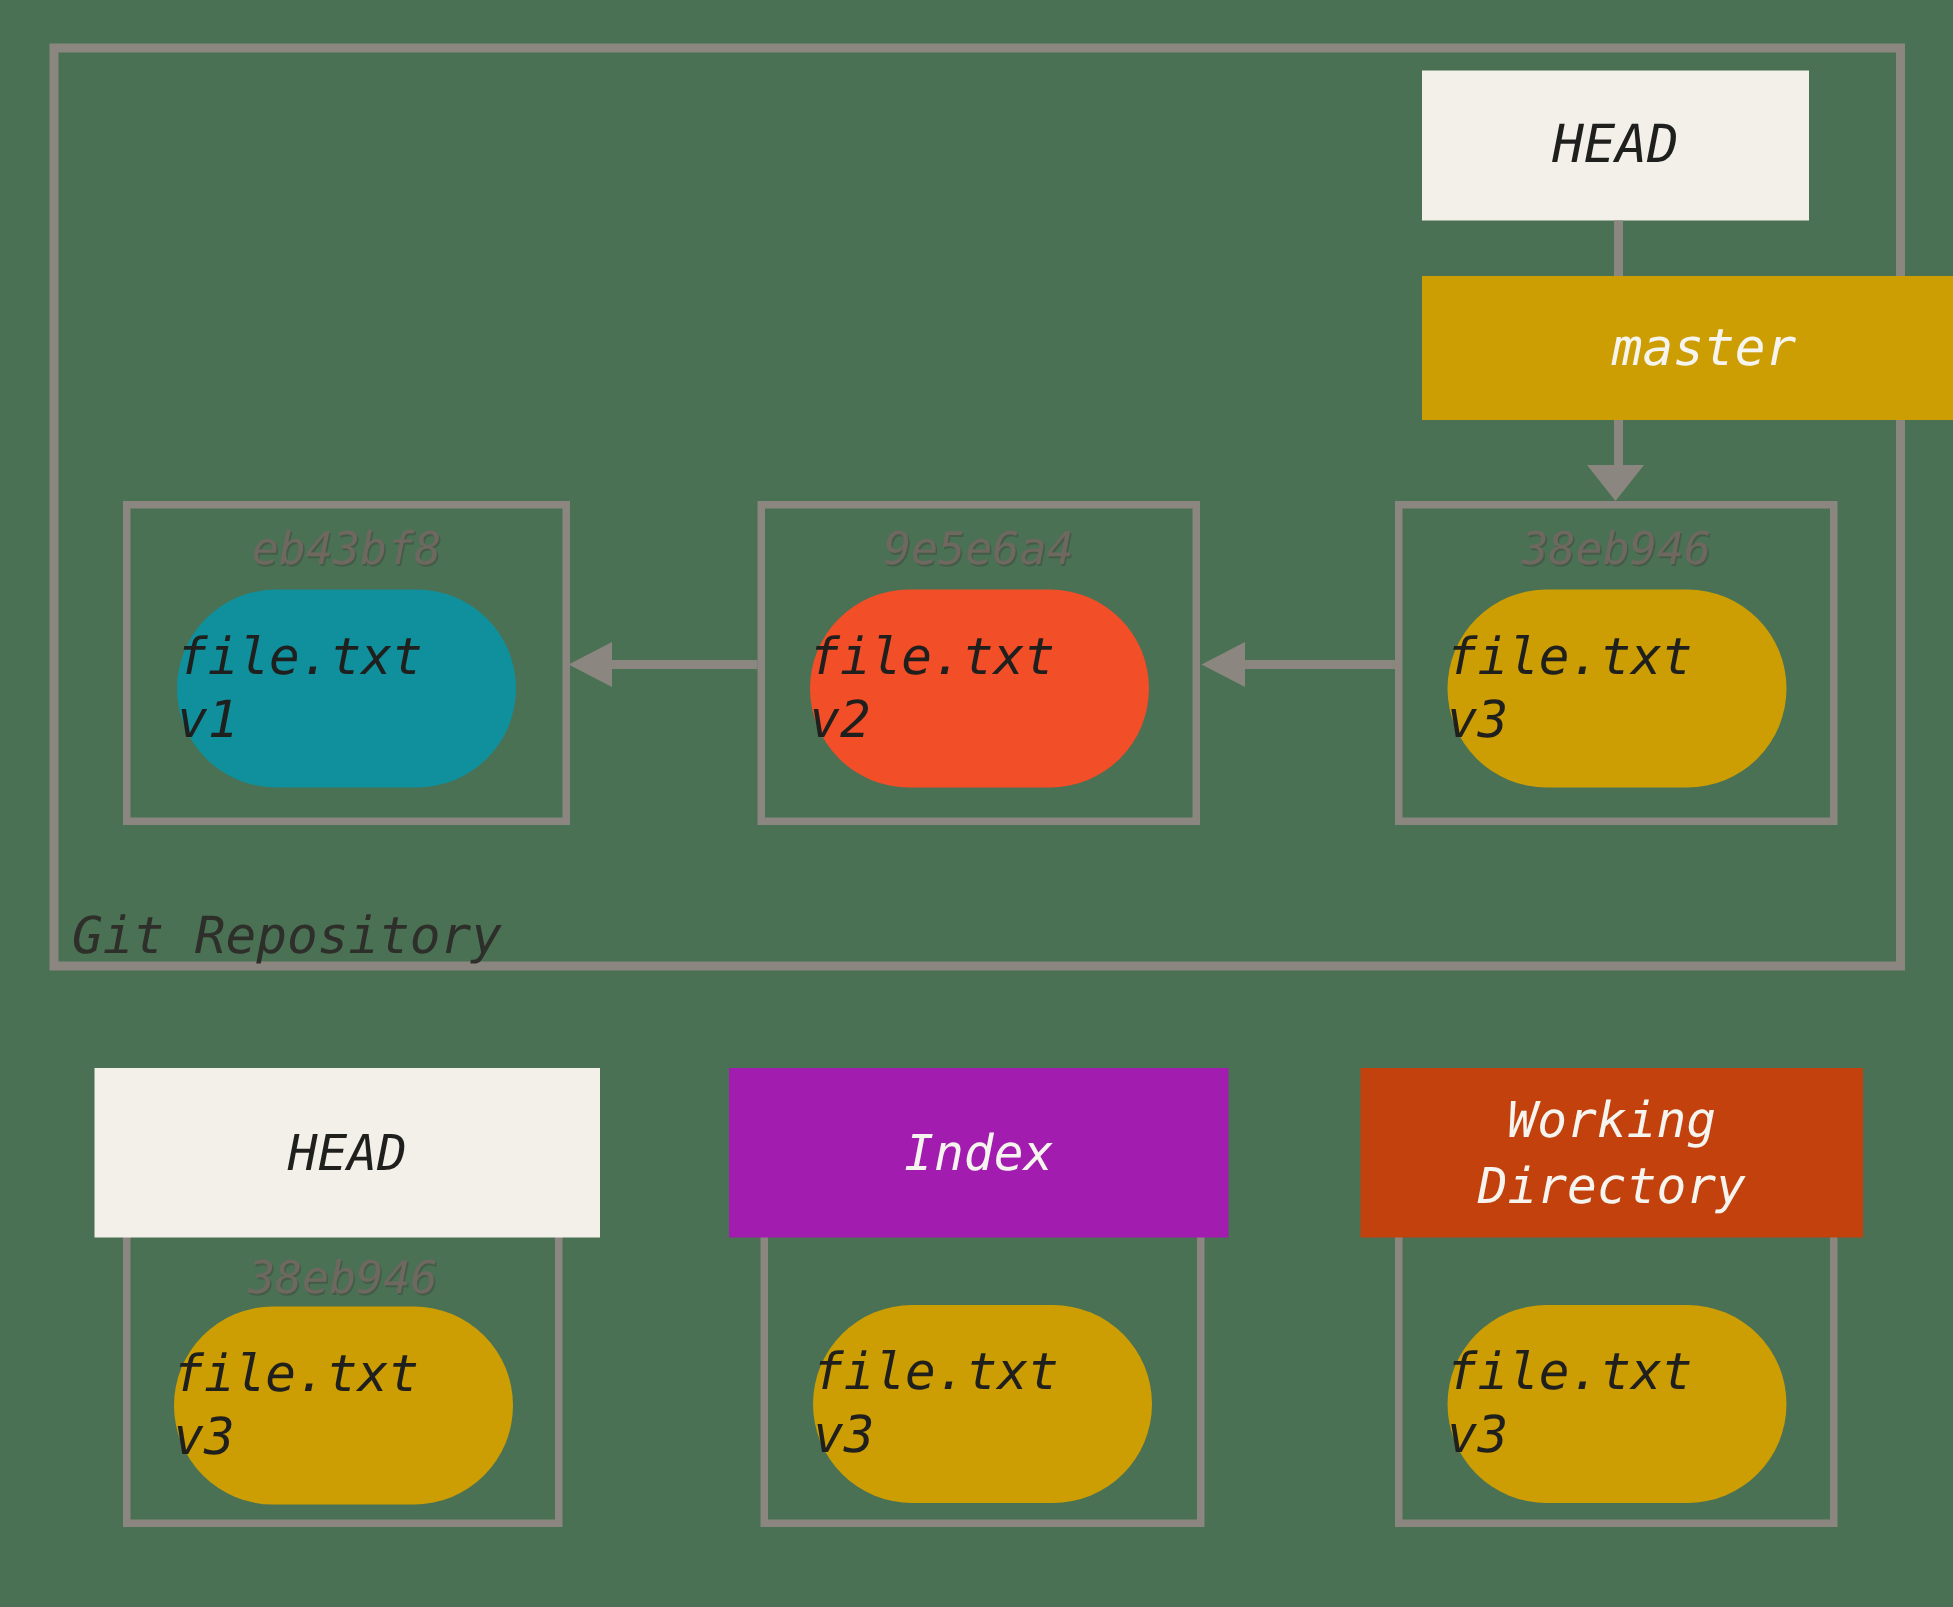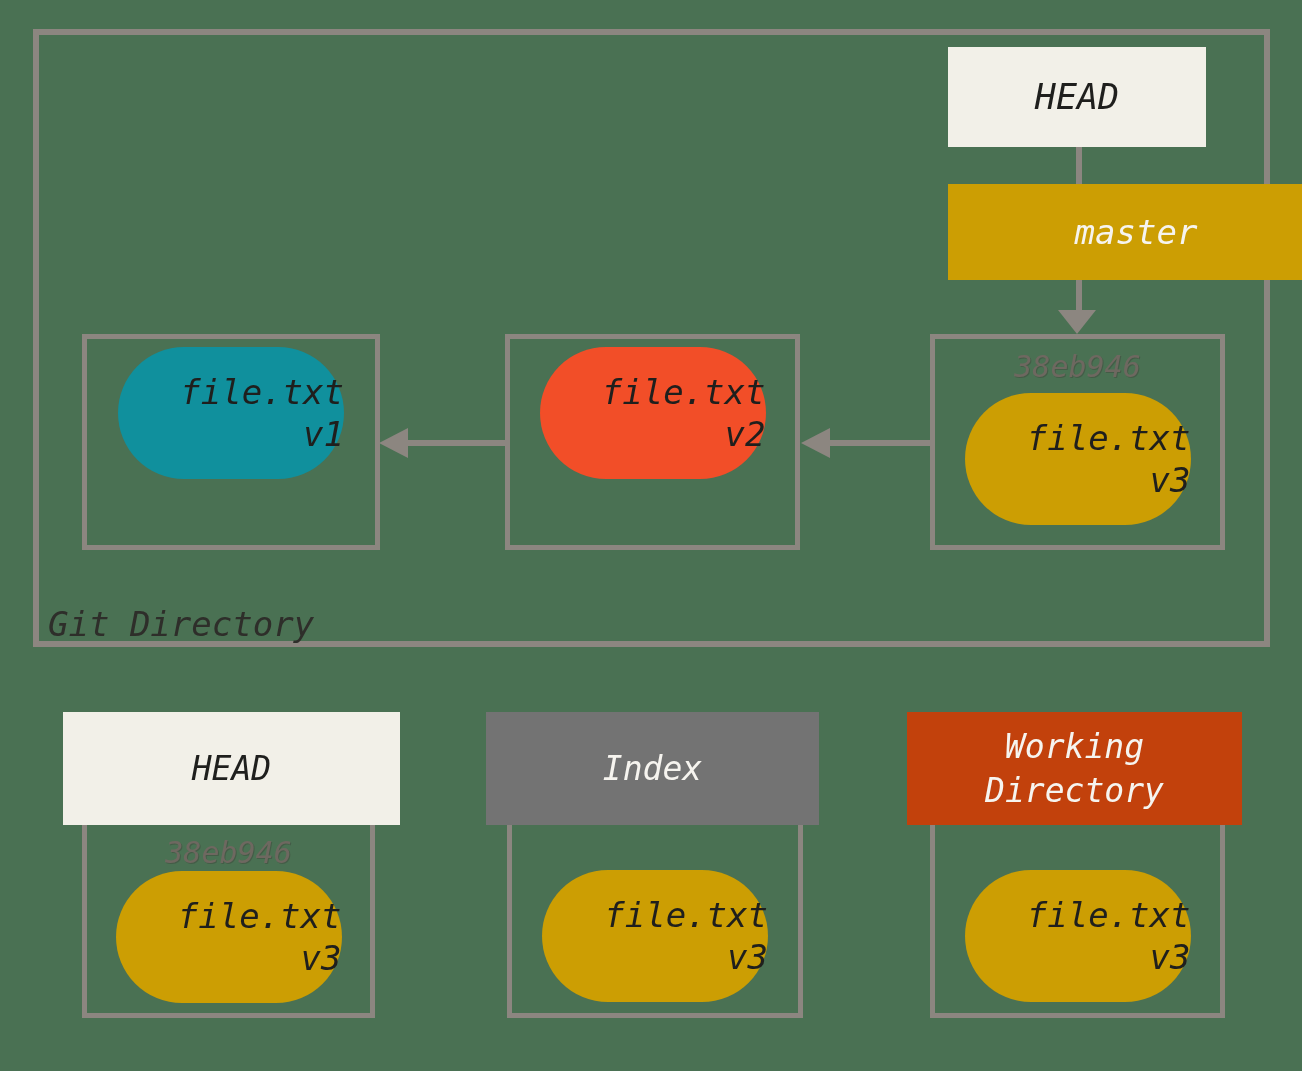--- a/index.html
+++ b/index.html
@@ -70,21 +70,21 @@
     font-size: 30px;
     line-height: 36px;
     color: #6E6860;
     text-shadow: 1px 1px 0 rgba(58,54,50,0.35);
   }
   .pill {
     margin: 8px auto 0;
     width: 226px; height: 132px;
     border-radius: 66px;
     display: flex; flex-direction: column;
-    align-items: flex-end; justify-content: center;
+    align-items: flex-start; justify-content: center;
     font-size: 34px; line-height: 42px;
     color: #1F1F1D;
   }
   .pill-teal { background: #10909D; }
   .pill-red  { background: #F24E28; }
   .pill-gold { background: #CC9E03; }
 
   
   .hline { height: 6px; background: #8C8680; top: 440px; }
   .hline-a { left: 407px; width: 98px; }
@@ -102,21 +102,21 @@
   
   .area-header {
     top: 712px; height: 113px;
     display: flex; align-items: center; justify-content: center;
     font-size: 33px; line-height: 44px;
     text-align: center;
     z-index: 2;
   }
   .area-header .hdr-text { display: inline-block; max-width: 260px; }
   .area-header-head  { left: 63px;  width: 337px; background: #F2F0E8; color: #1F1F1D; }
-  .area-header-index { left: 486px; width: 333px; background: #737373; color: #F6F4EF; }
+  .area-header-index { left: 486px; width: 333px; background: #a21caf; color: #F6F4EF; }
   .area-header-wd    { left: 907px; width: 335px; background: #c2410c; color: #F6F4EF; }
 
   .area-box {
     top: 790px; height: 228px;
     border: 5px solid #8C8680;
     text-align: center;
     z-index: 1;
   }
   .area-box-1 { left: 82px;  width: 293px; }
   .area-box-2 { left: 507px; width: 296px; }
@@ -124,43 +124,45 @@
   .area-box-1 .hash { margin-top: 40px; }
   .area-box-1 .pill { margin-top: 0; }
   .area-box-2 .pill, .area-box-3 .pill { margin-top: 75px; }
 </style>
 </head>
 <body>
 
 <div class="canvas">
 
   <div class="abs repo-box"></div>
-  <div class="abs repo-label">Git Directory</div>
+  <div class="abs repo-label">Git Repository</div>
 
   <div class="abs head-ref">
     <span>HEAD</span>
   </div>
 
   <div class="abs vline vline-head-master"></div>
 
   <div class="abs branch-master">
     <span>master</span>
   </div>
 
   <div class="abs vline vline-master-commit"></div>
   <div class="abs arrow-down"></div>
 
   <div class="abs commit-box commit-1">
+    <div class="hash">eb43bf8</div>
     <div class="pill pill-teal">
       <span>file.txt</span>
       <span>v1</span>
     </div>
   </div>
 
   <div class="abs commit-box commit-2">
+    <div class="hash">9e5e6a4</div>
     <div class="pill pill-red">
       <span>file.txt</span>
       <span>v2</span>
     </div>
   </div>
 
   <div class="abs commit-box commit-3">
     <div class="hash">38eb946</div>
     <div class="pill pill-gold">
       <span>file.txt</span>

